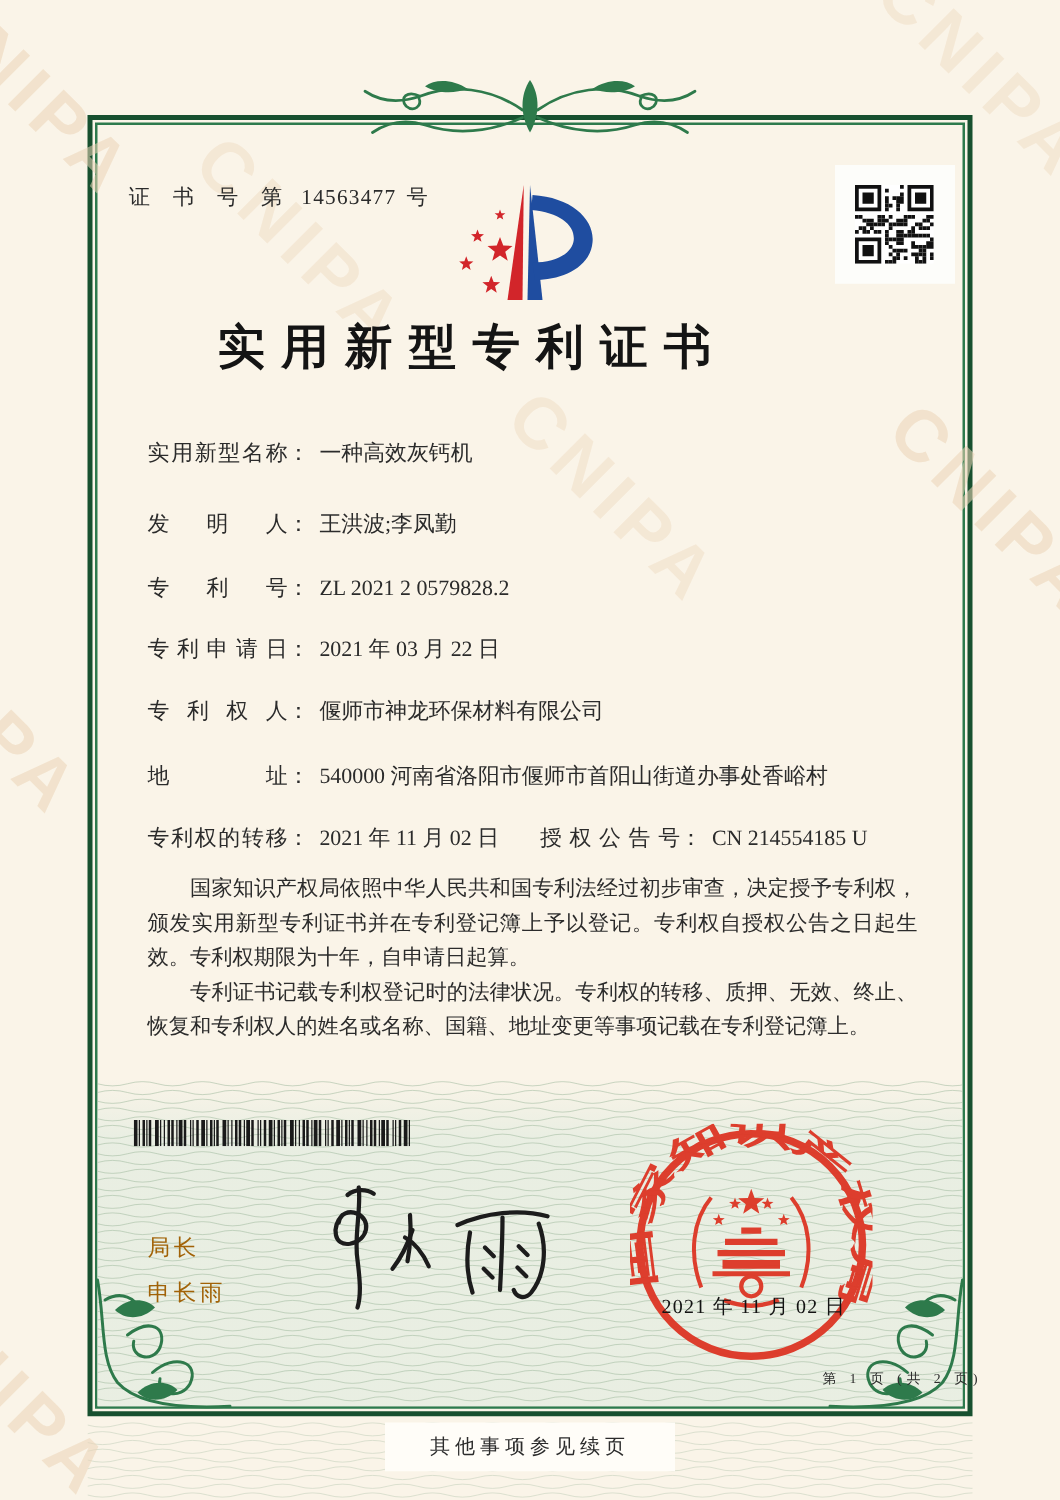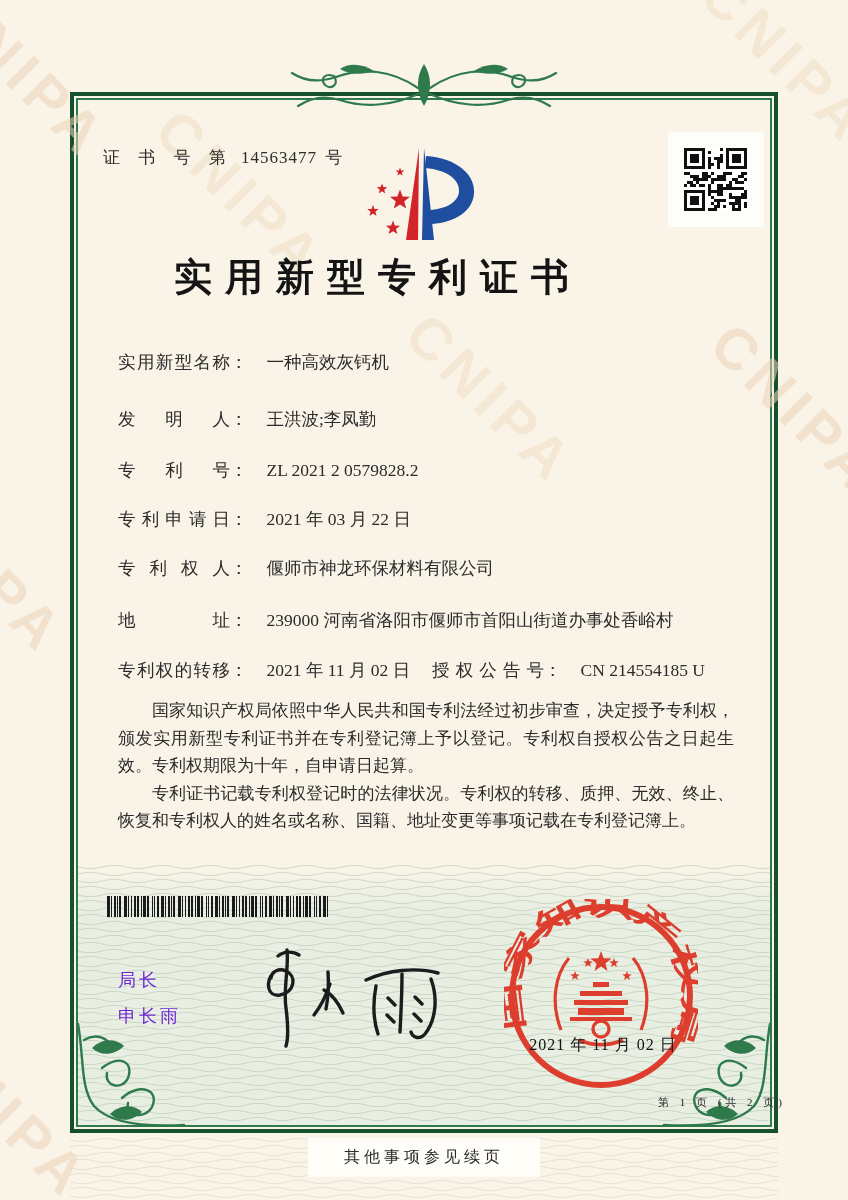--- a/index.html
+++ b/index.html
@@ -23,26 +23,26 @@
   .cert-no .sp{letter-spacing:7px;text-align:right;}
   .cert-no .num{margin:0 4px;letter-spacing:1px;}
   .logo{left:362px;top:142px;width:120px;height:104px;}
   .qr-patch{left:668px;top:132px;width:96px;height:95px;background:#fdfdfa;z-index:4;position:absolute;}
   .qr{left:684px;top:148px;width:63px;height:63px;}
   .title{left:70px;top:252px;width:616px;text-align:center;font-size:38px;font-weight:bold;
          letter-spacing:13px;color:#141414;}
   .row{left:118px;height:26px;font-size:17.5px;white-space:nowrap;}
   .flabel{display:inline-block;width:112px;text-align:justify;text-align-last:justify;vertical-align:top;}
   .colon{display:inline-block;}
-  .fvalue{margin-left:19px;}
+  .fvalue{margin-left:8px;}
   .pairB{position:absolute;left:314px;top:0;}
   .body-text{left:118px;top:697px;width:616px;font-size:17px;line-height:27.5px;text-align:justify;}
   .body-text p{margin:0;text-indent:2em;}
   .barcode{left:107px;top:896px;width:226px;height:21px;}
-  .signer{font-family:"Liberation Sans","DejaVu Sans",sans-serif;font-size:18px;color:#6d28d9;letter-spacing:3px;}
+  .signer{font-family:"Liberation Sans","DejaVu Sans",sans-serif;font-size:18px;color:#a16207;letter-spacing:3px;margin-top:18px;}
   .signer-title{left:118px;top:968px;}
   .signer-name{left:118px;top:1004px;}
   .signature{left:238px;top:938px;width:220px;height:112px;}
   .seal{left:504px;top:899px;width:194px;height:194px;z-index:5;opacity:.95;}
   .seal-date{left:510px;top:1035px;width:186px;text-align:center;font-size:16px;color:#131313;
              letter-spacing:1px;z-index:6;}
   .page-info{left:70px;top:1095px;width:716px;text-align:right;font-size:11px;letter-spacing:4px;}
   .foot-note{left:50%;top:1138px;transform:translateX(-50%);background:#fffdf8;padding:9px 36px;
              font-size:16px;letter-spacing:4px;z-index:5;color:#2b2b2b;}
   .garland{left:284px;top:58px;width:280px;height:66px;z-index:2;}
@@ -283,21 +283,21 @@
   <div class="ct row" style="top:458px">
     <span class="flabel">专利号</span><span class="colon">：</span><span class="fvalue">ZL 2021 2 0579828.2</span>
   </div>
   <div class="ct row" style="top:507px">
     <span class="flabel">专利申请日</span><span class="colon">：</span><span class="fvalue">2021 年 03 月 22 日</span>
   </div>
   <div class="ct row" style="top:556px">
     <span class="flabel">专利权人</span><span class="colon">：</span><span class="fvalue">偃师市神龙环保材料有限公司</span>
   </div>
   <div class="ct row" style="top:608px">
-    <span class="flabel">地址</span><span class="colon">：</span><span class="fvalue">239000  河南省洛阳市偃师市首阳山街道办事处香峪村</span>
+    <span class="flabel">地址</span><span class="colon">：</span><span class="fvalue">540000  河南省洛阳市偃师市首阳山街道办事处香峪村</span>
   </div>
   <div class="ct row" style="top:658px">
     <span>
       <span class="flabel">专利权的转移</span><span class="colon">：</span><span class="fvalue">2021 年 11 月 02 日</span>
     </span>
     <span class="pairB">
       <span class="flabel">授权公告号</span><span class="colon">：</span><span class="fvalue">CN 214554185 U</span>
     </span>
   </div>
 

